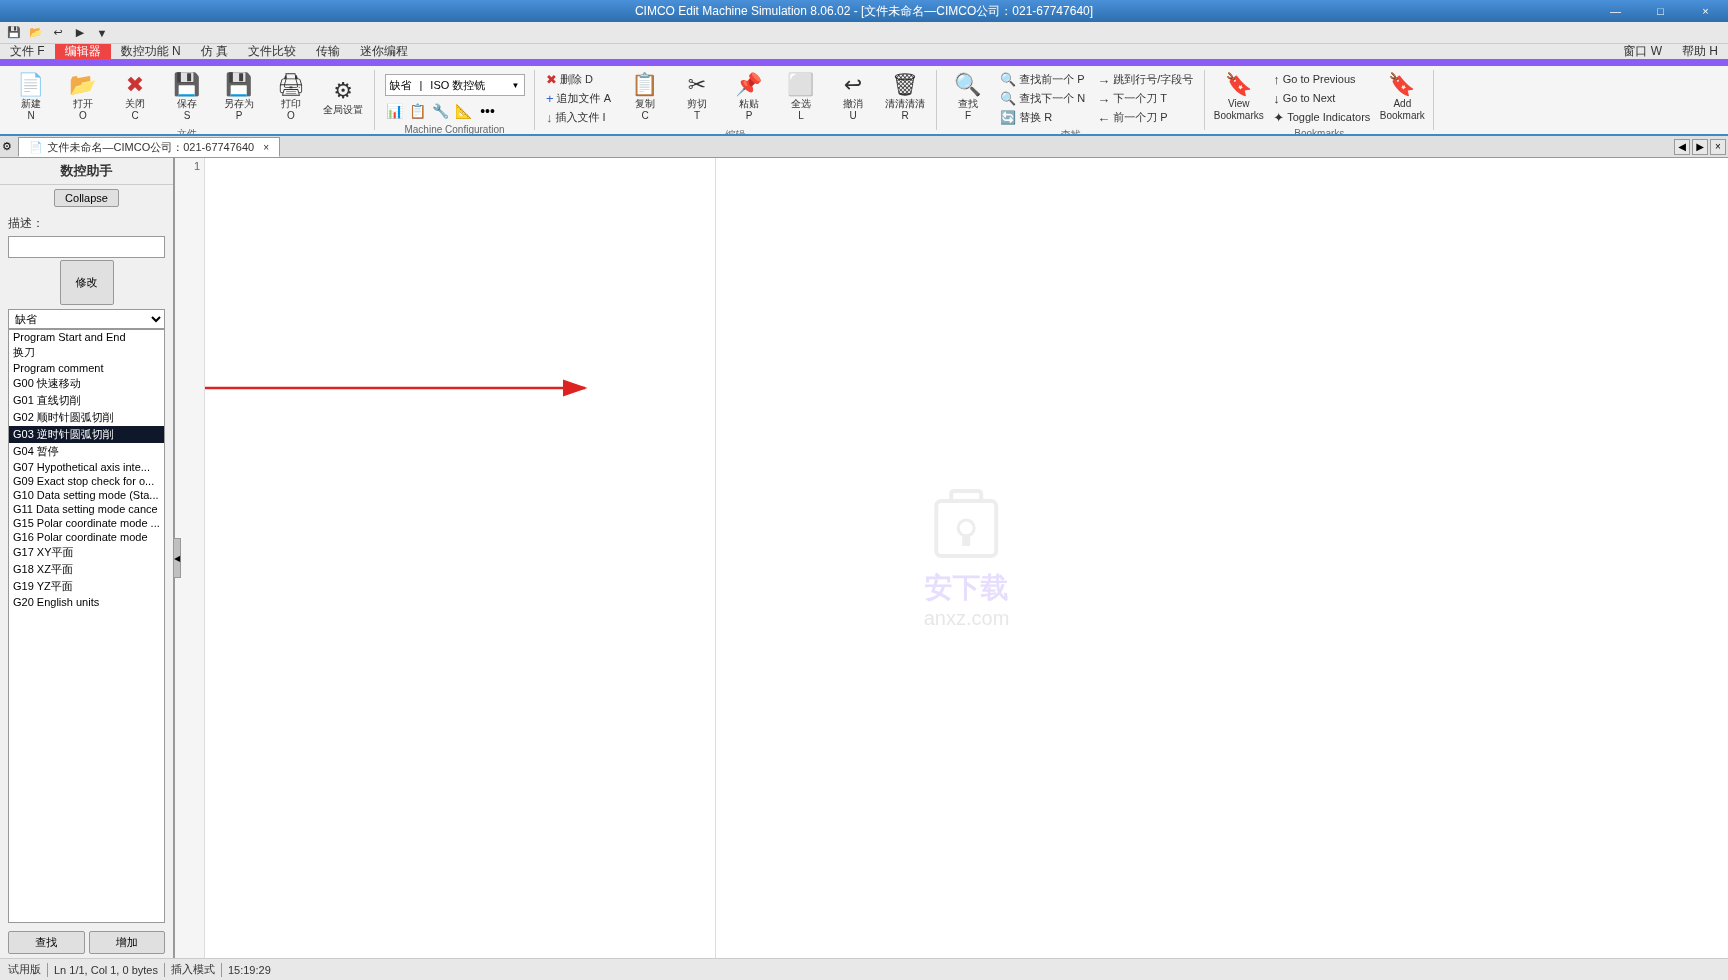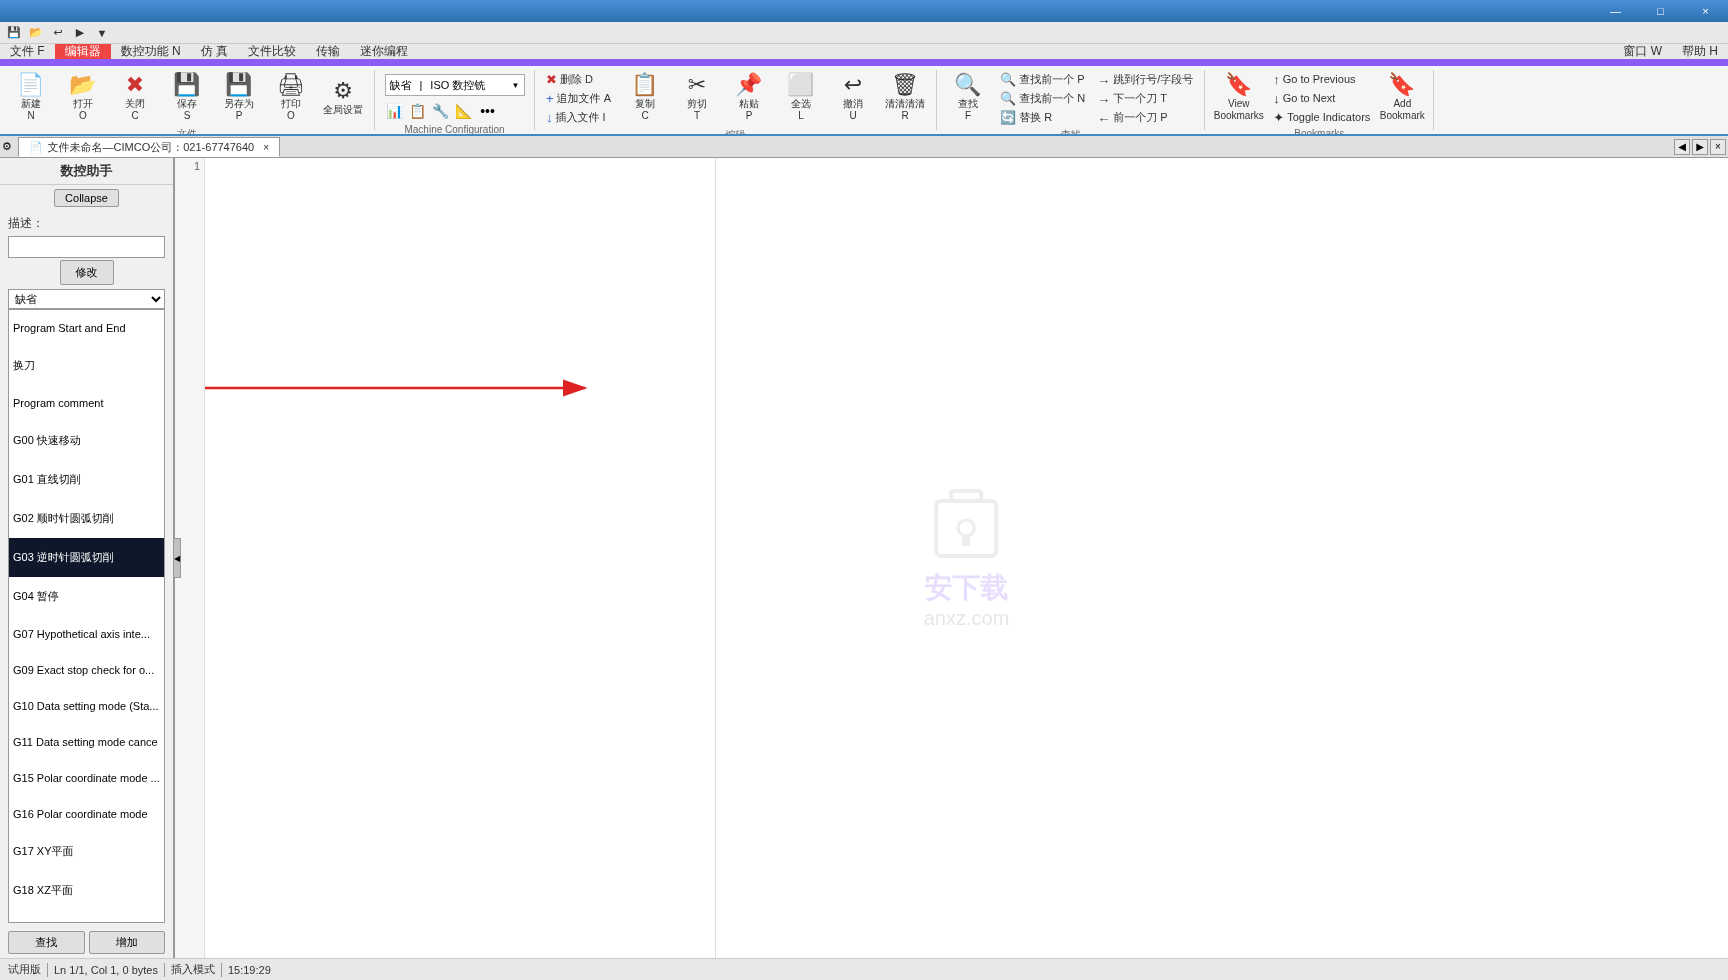--- a/index.html
+++ b/index.html
@@ -233,21 +233,21 @@
       width: calc(100% - 16px);
       height: 22px;
       border: 1px solid #999;
       background: white;
       font-size: 11px;
       padding: 0 3px;
     }
     .panel-modify-btn {
       margin: 8px auto;
       display: block;
-      padding: 4px 15px;
+      padding: 14px 15px;
       font-size: 11px;
       cursor: pointer;
       border: 1px solid #999;
       background: #e0e0e0;
       border-radius: 2px;
     }
     .panel-section-select {
       width: calc(100% - 16px);
       margin: 0 8px;
       border: 1px solid #999;
@@ -258,21 +258,21 @@
     }
     .panel-list {
       flex: 1;
       border: 1px solid #999;
       margin: 0 8px 4px;
       background: white;
       overflow-y: auto;
       font-size: 11px;
     }
     .panel-list-item {
-      padding: 12px 4px;
+      padding: 1px 4px;
       cursor: pointer;
       white-space: nowrap;
       overflow: hidden;
       text-overflow: ellipsis;
     }
     .panel-list-item.selected { background: #0f172a; color: white; }
     .panel-bottom-btns {
       display: flex;
       gap: 4px;
       margin: 4px 8px;
@@ -408,20 +408,21 @@
       align-items: center;
       justify-content: center;
       font-size: 8px;
       z-index: 10;
     }
   </style>
 </head>
 <body>
 
 <div class="title-bar">
+  <span>CIMCO Edit Machine Simulation 8.06.02 - [文件未命名—CIMCO公司：021-67747640]</span>
   <div class="title-bar-controls">
     <div class="title-btn">—</div>
     <div class="title-btn">□</div>
     <div class="title-btn close">×</div>
   </div>
 </div>
 
 <div class="quick-toolbar">
   <div class="quick-btn">💾</div>
   <div class="quick-btn">📂</div>
@@ -548,21 +549,21 @@
         <div class="ribbon-icon">🔍</div>
         <span>查找<br>F</span>
       </div>
       <div class="ribbon-col">
         <div class="ribbon-btn-small">
           <span class="icon">🔍</span>
           <span>查找前一个 P</span>
         </div>
         <div class="ribbon-btn-small">
           <span class="icon">🔍</span>
-          <span>查找前一个 N</span>
+          <span>查找下一个 N</span>
         </div>
         <div class="ribbon-btn-small">
           <span class="icon">🔄</span>
           <span>替换 R</span>
         </div>
       </div>
       <div class="ribbon-col">
         <div class="ribbon-btn-small">
           <span class="icon">→</span>
           <span>跳到行号/字段号</span>

